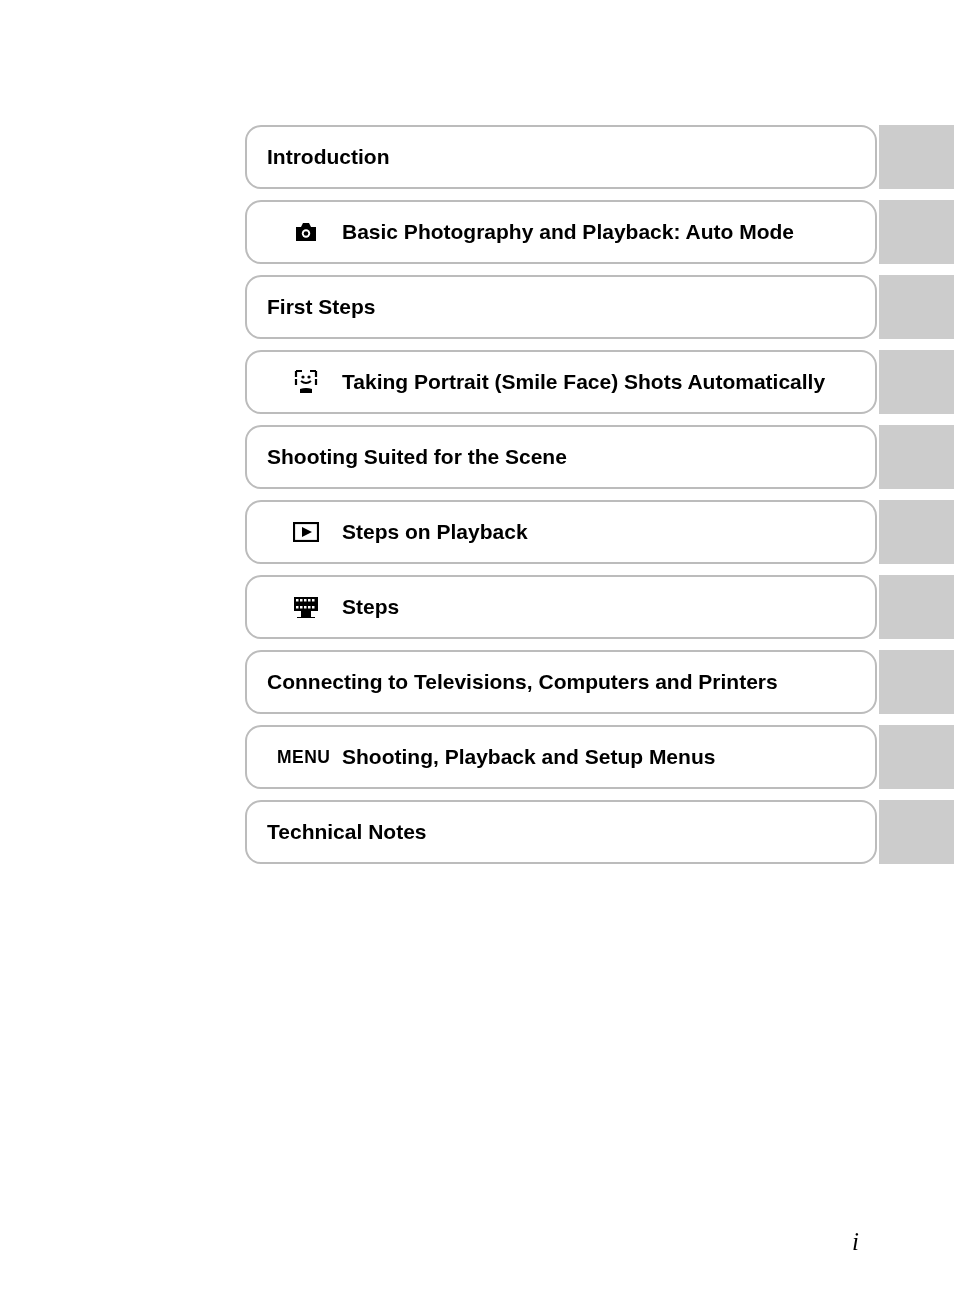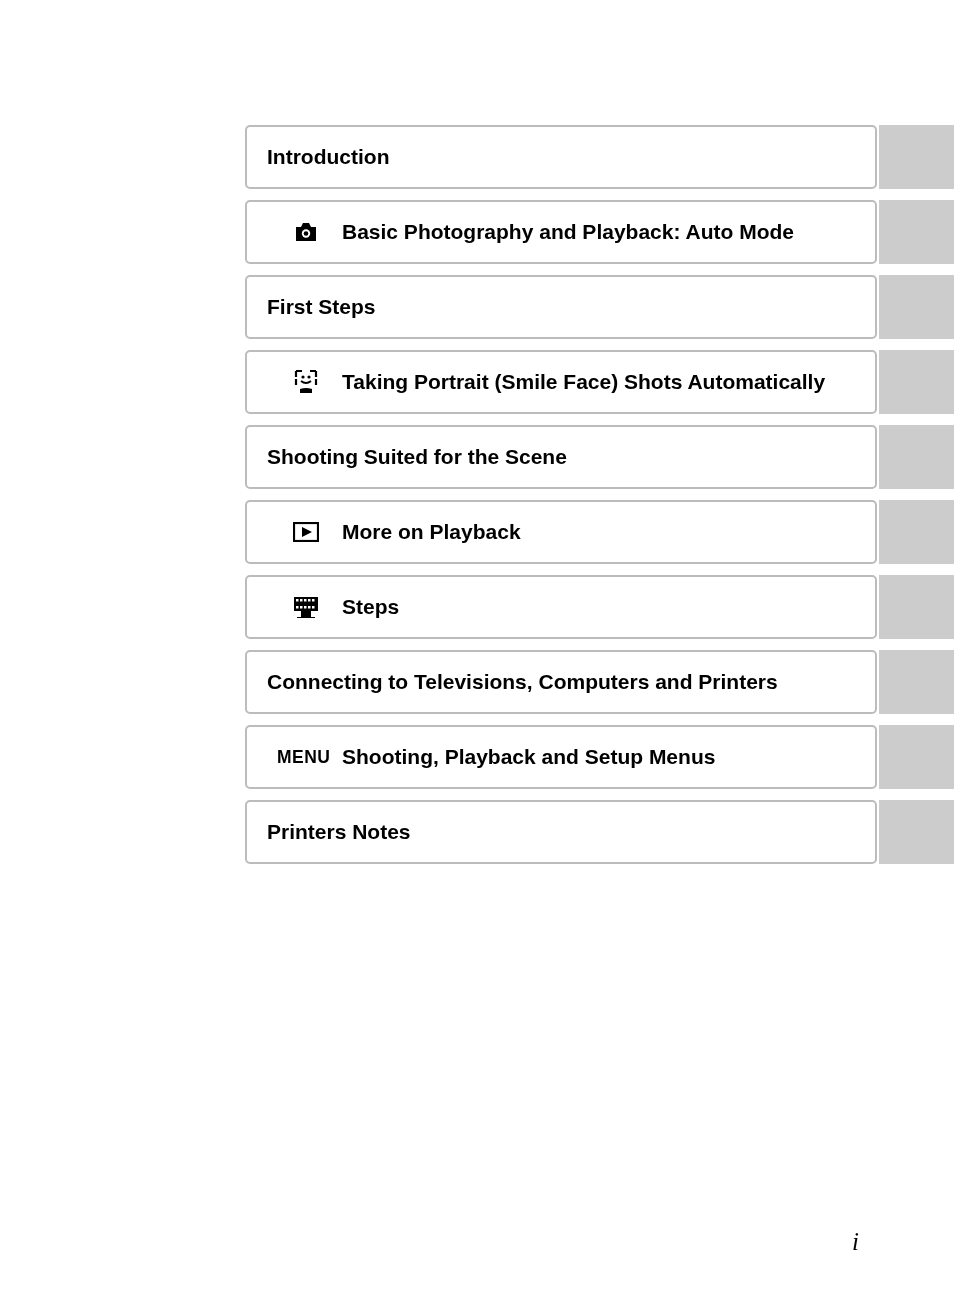--- a/index.html
+++ b/index.html
@@ -21,21 +21,21 @@
       width: 710px;
     }
     .toc-row {
       display: flex;
       margin-bottom: 11px;
       align-items: stretch;
     }
     .toc-item {
       flex: 0 0 632px;
       border: 2px solid #bcbcbc;
-      border-radius: 5px;
+      border-radius: 16px;
       padding: 14px 20px;
       display: flex;
       align-items: center;
       min-height: 64px;
       background: #ffffff;
     }
     .toc-tab {
       flex: 0 0 76px;
       background: #cccccc;
       margin-left: 2px;
@@ -135,21 +135,21 @@
   </div>
 
   <div class="toc-row">
     <div class="toc-item">
       <span class="icon-slot">
         <svg width="26" height="20" viewBox="0 0 26 20">
           <rect x="1" y="1" width="24" height="18" fill="none" stroke="#000" stroke-width="2.2"></rect>
           <path d="M 9 5 L 19 10 L 9 15 Z" fill="#000"></path>
         </svg>
       </span>
-      <span class="item-label">More on Playback</span>
+      <span class="item-label">Steps on Playback</span>
     </div>
     <div class="toc-tab"></div>
   </div>
 
   <div class="toc-row">
     <div class="toc-item">
       <span class="icon-slot">
         <svg width="26" height="22" viewBox="0 0 26 22">
           <rect x="1" y="1" width="24" height="14" fill="#000"></rect>
           <rect x="3" y="3" width="2.5" height="2.5" fill="#fff"></rect>
@@ -184,20 +184,20 @@
       <span class="icon-slot">
         <span class="menu-text">MENU</span>
       </span>
       <span class="item-label">Shooting, Playback and Setup Menus</span>
     </div>
     <div class="toc-tab"></div>
   </div>
 
   <div class="toc-row">
     <div class="toc-item no-icon">
-      <span class="item-label">Printers Notes</span>
+      <span class="item-label">Technical Notes</span>
     </div>
     <div class="toc-tab"></div>
   </div>
 
 </div>
 
 <div class="page-number">i</div>
 
 </body></html>

